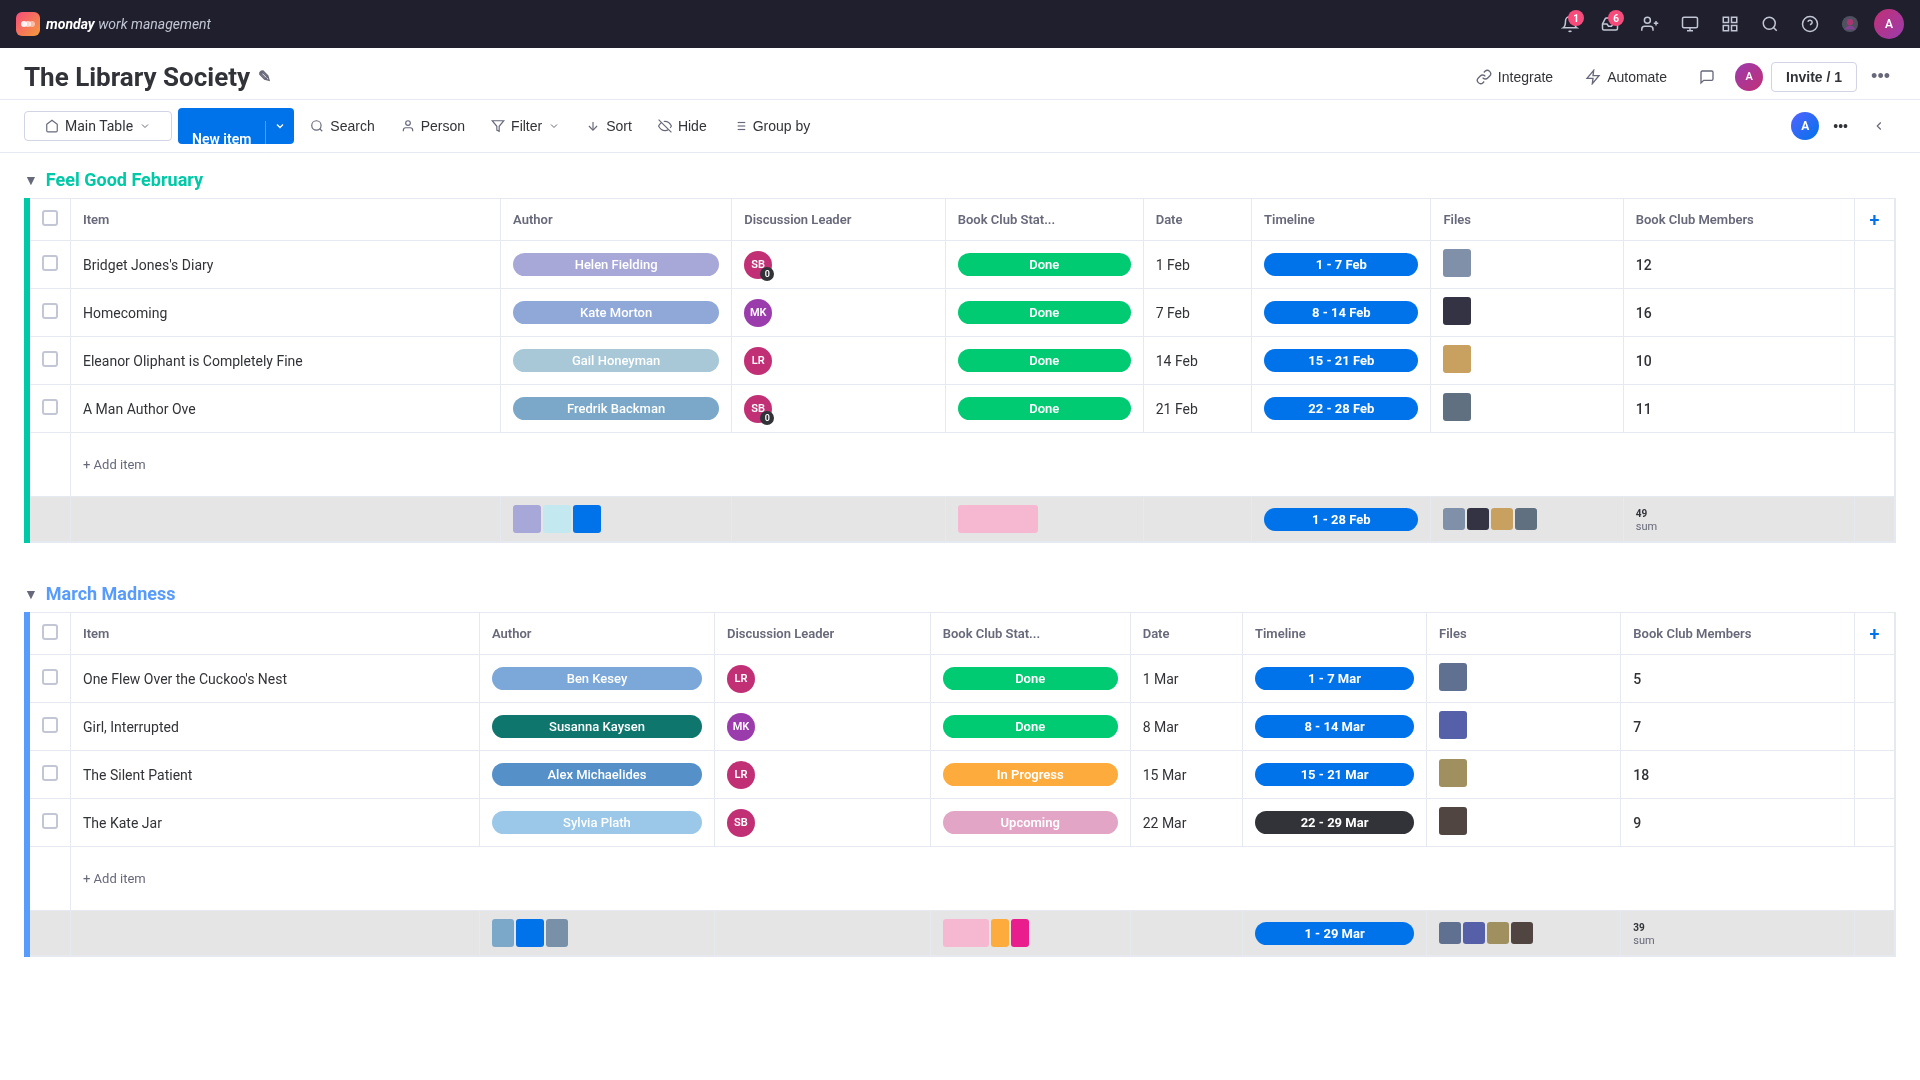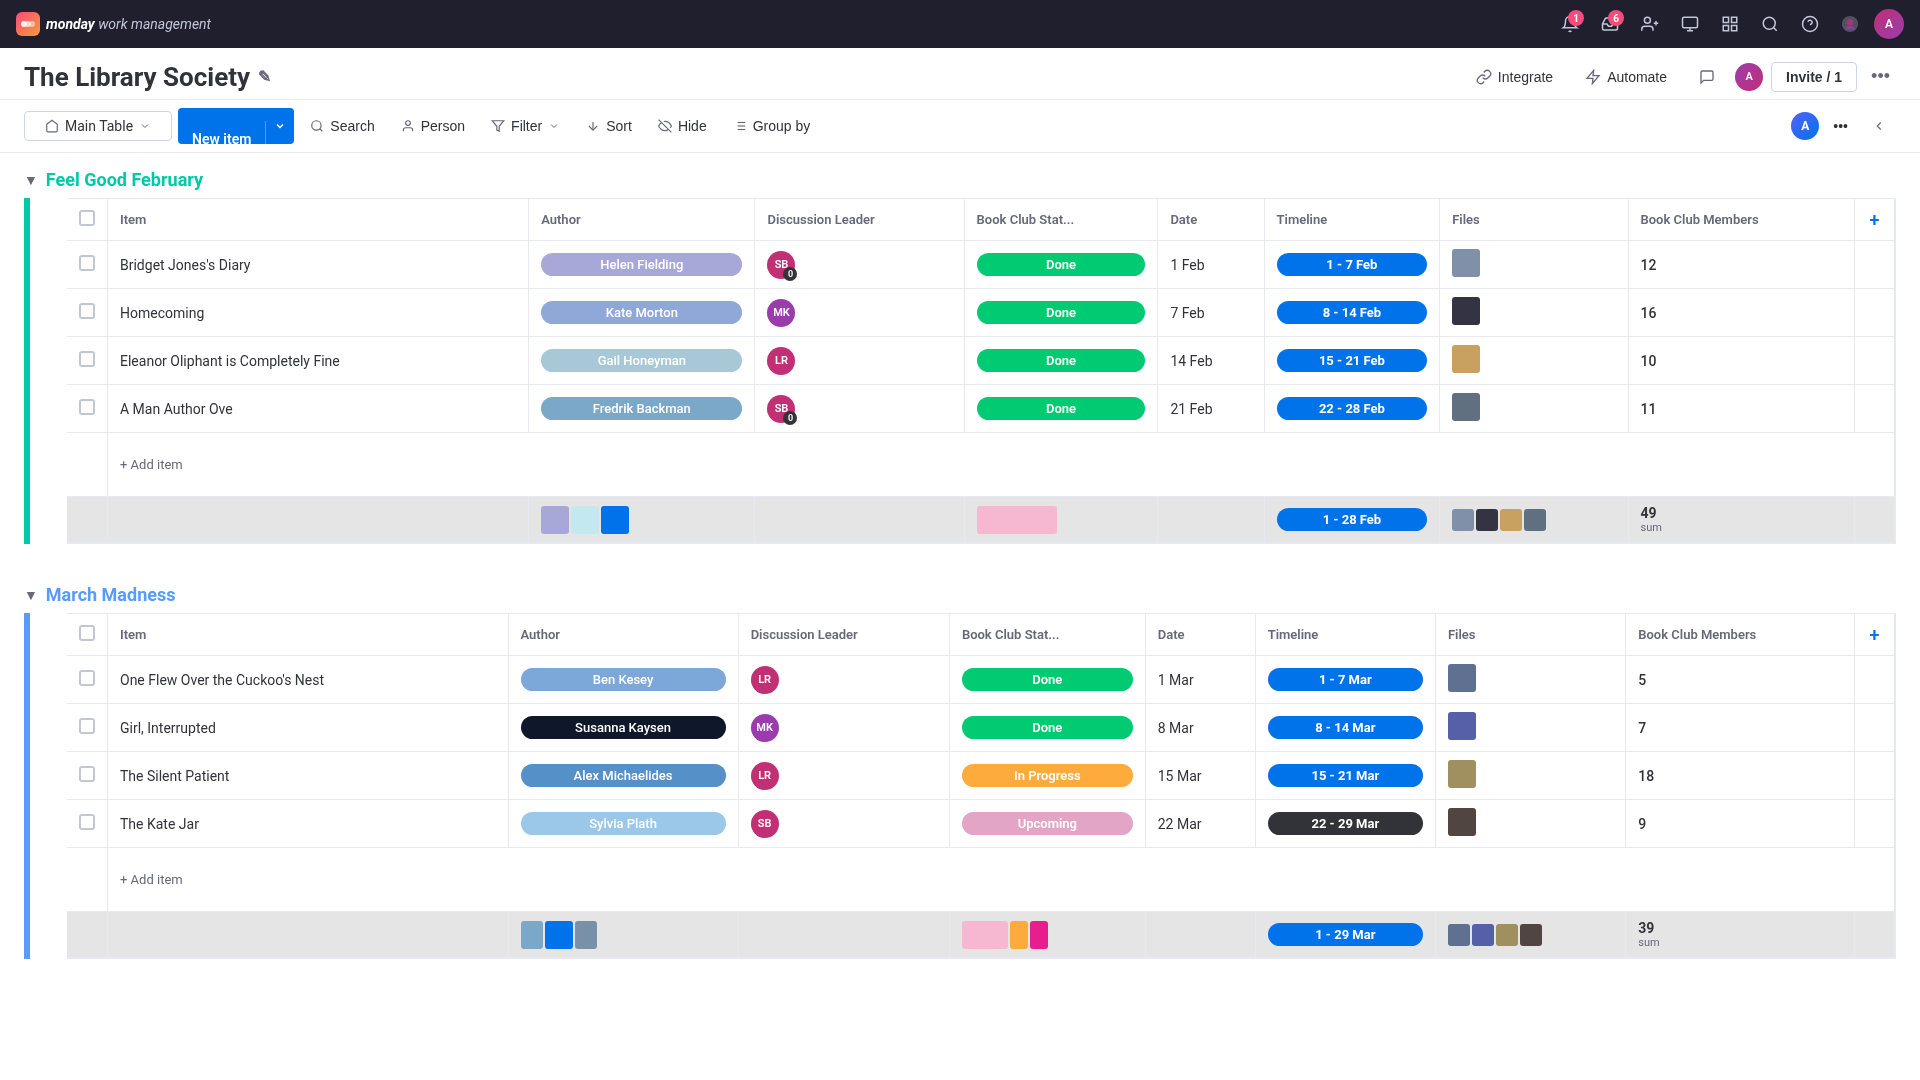--- a/index.html
+++ b/index.html
@@ -71,31 +71,31 @@
     .file-placeholder { width: 28px; height: 28px; border-radius: 3px; background: #c3c6d4; display: inline-block; }
 
     .members-count { font-size: 14px; color: #323338; font-weight: 500; }
 
     .add-item-row td { color: #676879; font-size: 13px; padding: 24px 12px; cursor: pointer; }
 
     
     .summary-row { background: #e5e5e5; }
     .summary-row td { padding: 8px 12px; font-size: 13px; color: #676879; }
     .sum-label { font-size: 11px; color: #676879; display: block; }
-    .sum-value { font-size: 14px; font-weight: 700; color: #323338; }
+    .sum-value { font-size: 10px; font-weight: 700; color: #323338; }
 
     
     .color-bar-summary { display: flex; gap: 2px; }
     .color-seg { height: 28px; border-radius: 3px; }
 
     .section-left-bar { width: 6px; min-width: 6px; }
     .section-left-bar.teal { background: #00c9a7; }
     .section-left-bar.blue { background: #579bfc; }
     
-    .group-container { display: flex; gap: 37px; }
+    .group-container { display: flex; }
     .group-inner { flex: 1; border: 1px solid #e6e9ef; border-left: none; }
 
     
     .scroll-area { overflow-x: auto; }
   </style>
 </head>
 <body>
 
 <nav class="top-nav">
   <div class="brand-logo">
@@ -547,21 +547,21 @@
 
             <tr>
               <td><div class="checkbox"></div></td>
               <td>
                 <div class="item-cell">
                   <span>Girl, Interrupted</span>
                   <span class="add-icon">⊕</span>
                 </div>
               </td>
               <td>
-                <div class="author-pill" style="background:#0f172a">Susanna Kaysen</div>
+                <div class="author-pill" style="background:#0f766e">Susanna Kaysen</div>
               </td>
               <td>
                 <div class="discussion-avatar" style="background:#9b3cad">
                   <span>MK</span>
                 </div>
               </td>
               <td>
                     <div class="status-pill status-done">Done</div>
                   </td>
               <td>8 Mar</td>

